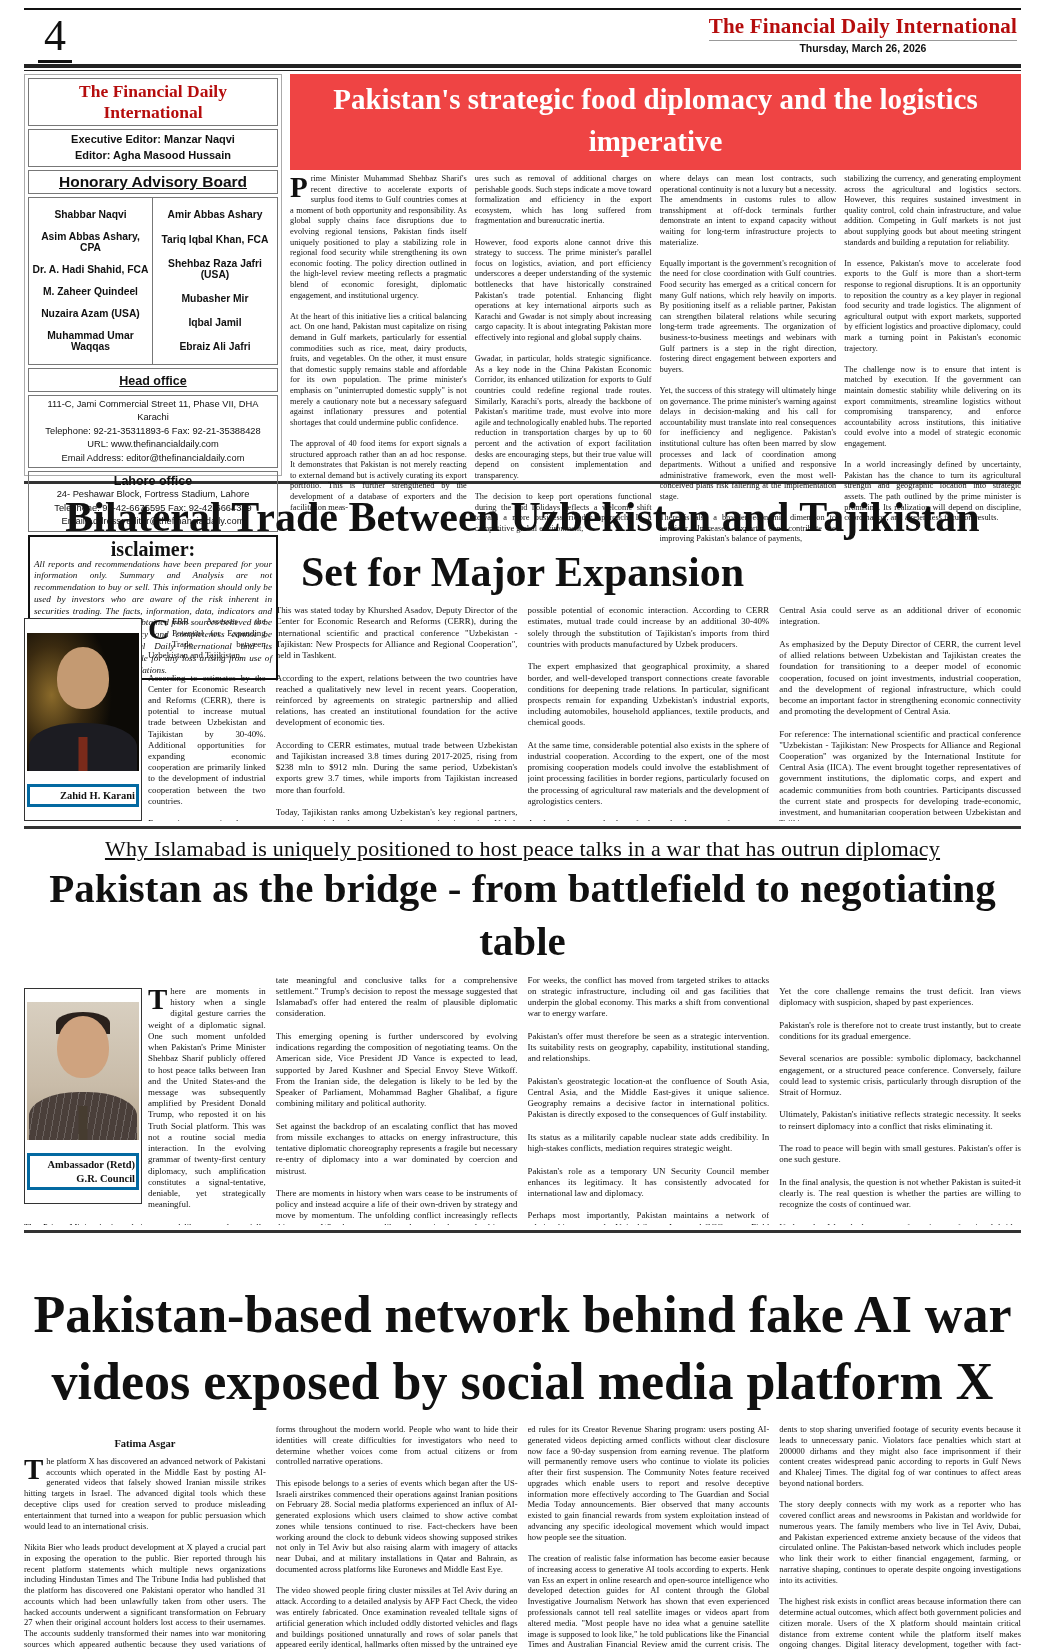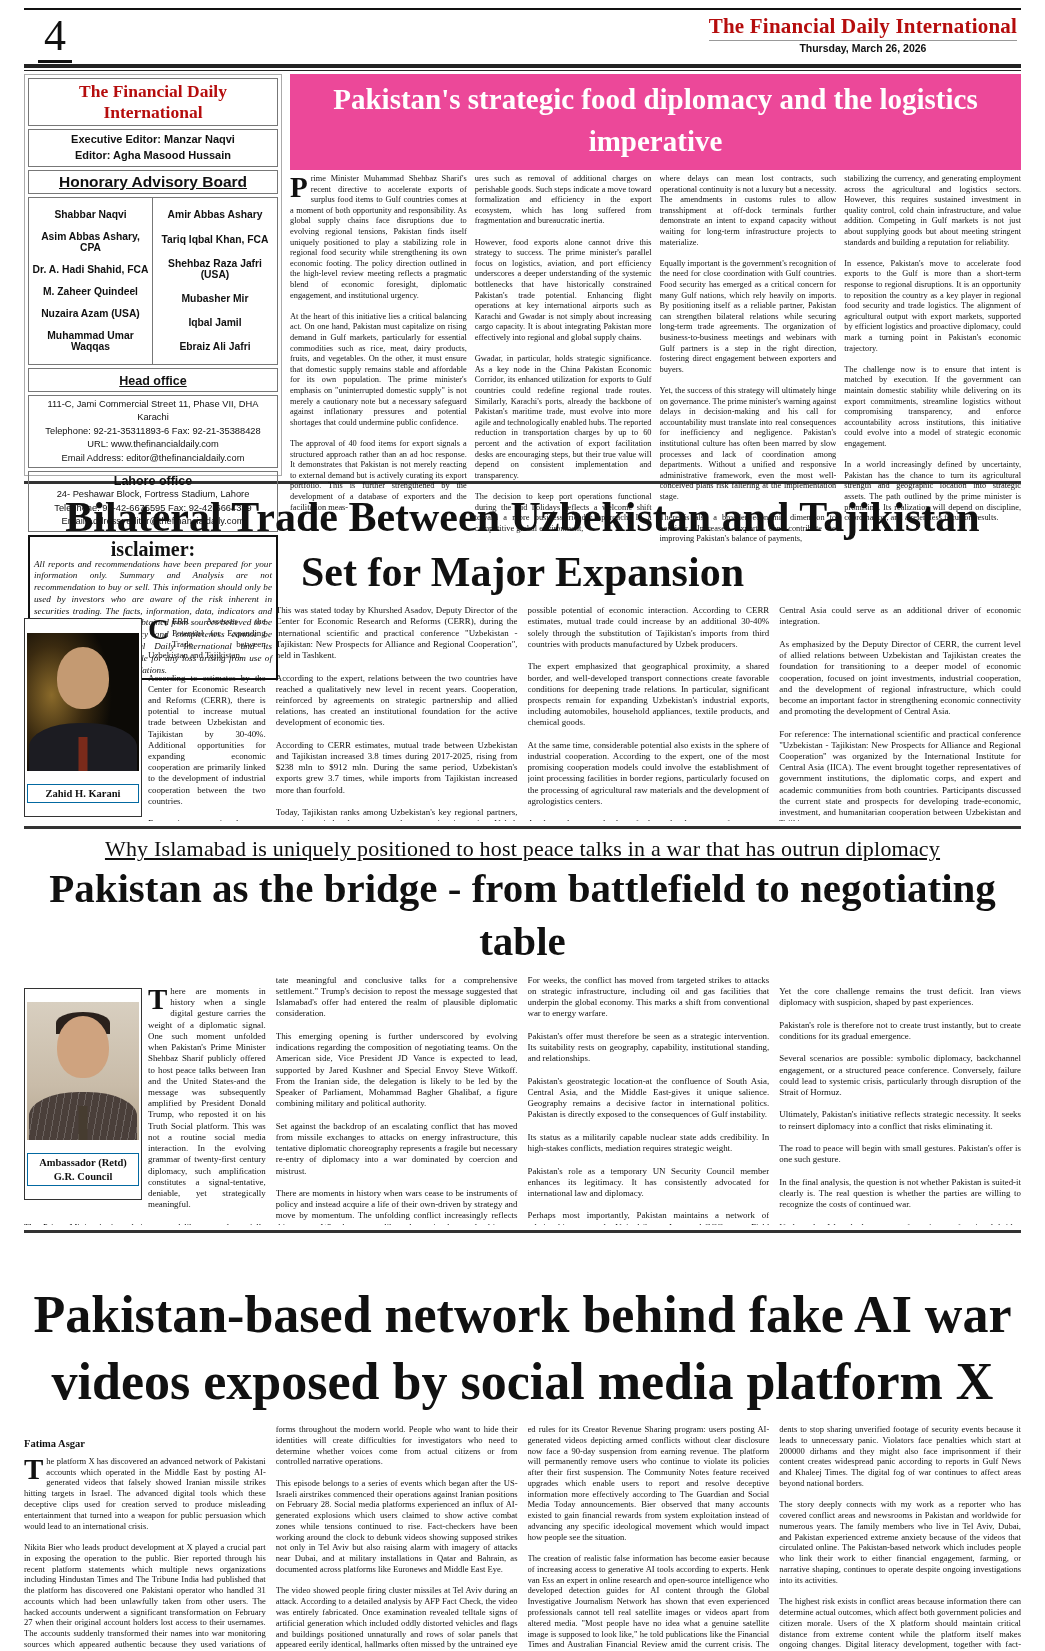--- a/index.html
+++ b/index.html
@@ -35,21 +35,21 @@
   .m-name { font-size:10.3px; font-weight:bold; text-align:center; padding:5.5px 0; }
   .m-office-title { font-size:12.5px; font-weight:bold; }
   .m-office-title.u { text-decoration:underline; }
   .m-office-lines { font-size:9.3px; line-height:1.45; }
   .disclaimer { border:2px solid #111; padding:2px 4px; text-align:left; flex:1; }
   .disc-title { font-family:"Liberation Serif",serif; font-size:20px; font-weight:bold; text-align:center; line-height:1; }
   .disc-text { font-family:"Liberation Serif",serif; font-style:italic; font-size:9.2px; line-height:1.28; text-align:justify; white-space:pre-line; }
 
   
   .food { flex:1; display:flex; flex-direction:column; }
-  .food-headline { background:#ec4899; color:#fff; text-align:center; font-size:29px; font-weight:bold; line-height:1.45; padding:4px 8px 8px 8px; }
+  .food-headline { background:#ef4444; color:#fff; text-align:center; font-size:29px; font-weight:bold; line-height:1.45; padding:4px 8px 8px 8px; }
   .food-body { display:flex; gap:8px; margin-top:4px; flex:1; }
   .ncol { text-align:justify; white-space:pre-line; overflow:hidden; }
   .food-body .ncol { width:25%; font-size:8.35px; line-height:1.27; }
 
   .dropcap { float:left; font-size:29px; line-height:24px; font-weight:bold; padding:1px 3px 0 0; white-space:normal; }
 
   .sec-rule { border-top:3px solid #333; margin:5px 0 2px 0; }
 
   
   .big-head { text-align:center; font-weight:bold; line-height:1.3; }
@@ -77,23 +77,23 @@
   .baluch .p-face { background:#cfa37f; }
   .p-hair { position:absolute; left:50%; top:10px; transform:translateX(-50%); width:54px; height:22px; border-radius:50% 50% 0 0; }
   .baluch .p-hair { background:#2a211c; }
   .karani .p-hair { background:transparent; }
   .p-suit { position:absolute; left:50%; bottom:-4px; transform:translateX(-50%); width:108px; height:52px; border-radius:46% 46% 0 0; }
   .karani .p-suit { background:#1c1c22; }
   .baluch .p-suit { background:#4a3f3a; background-image:repeating-linear-gradient(100deg,rgba(255,255,255,.18) 0 1px, transparent 1px 7px); }
   .p-tie { position:absolute; left:50%; bottom:0; transform:translateX(-50%); width:9px; height:34px; }
   .karani .p-tie { background:#7a2a1a; }
   .baluch .p-tie { background:#463c30; }
-  .photo-cap { border:1px solid #0369a1; margin-top:2px; text-align:center; font-weight:bold; font-size:10.5px; line-height:1.25; padding:2px 1px; white-space:pre-line; }
-
-  .byline { text-align:left; font-weight:bold; font-size:10.5px; padding:2px 0 6px 0; white-space:normal; }
+  .photo-cap { border:3px solid #0369a1; margin-top:2px; text-align:right; font-weight:bold; font-size:10.5px; line-height:1.25; padding:2px 1px; white-space:pre-line; }
+
+  .byline { text-align:center; font-weight:bold; font-size:10.5px; padding:2px 0 6px 0; white-space:normal; }
 </style>
 </head>
 <body>
 
 <div class="sheet">
 
   <div class="top-hairline"></div>
 
   <div class="hdr">
     <div class="page-num">4</div>

